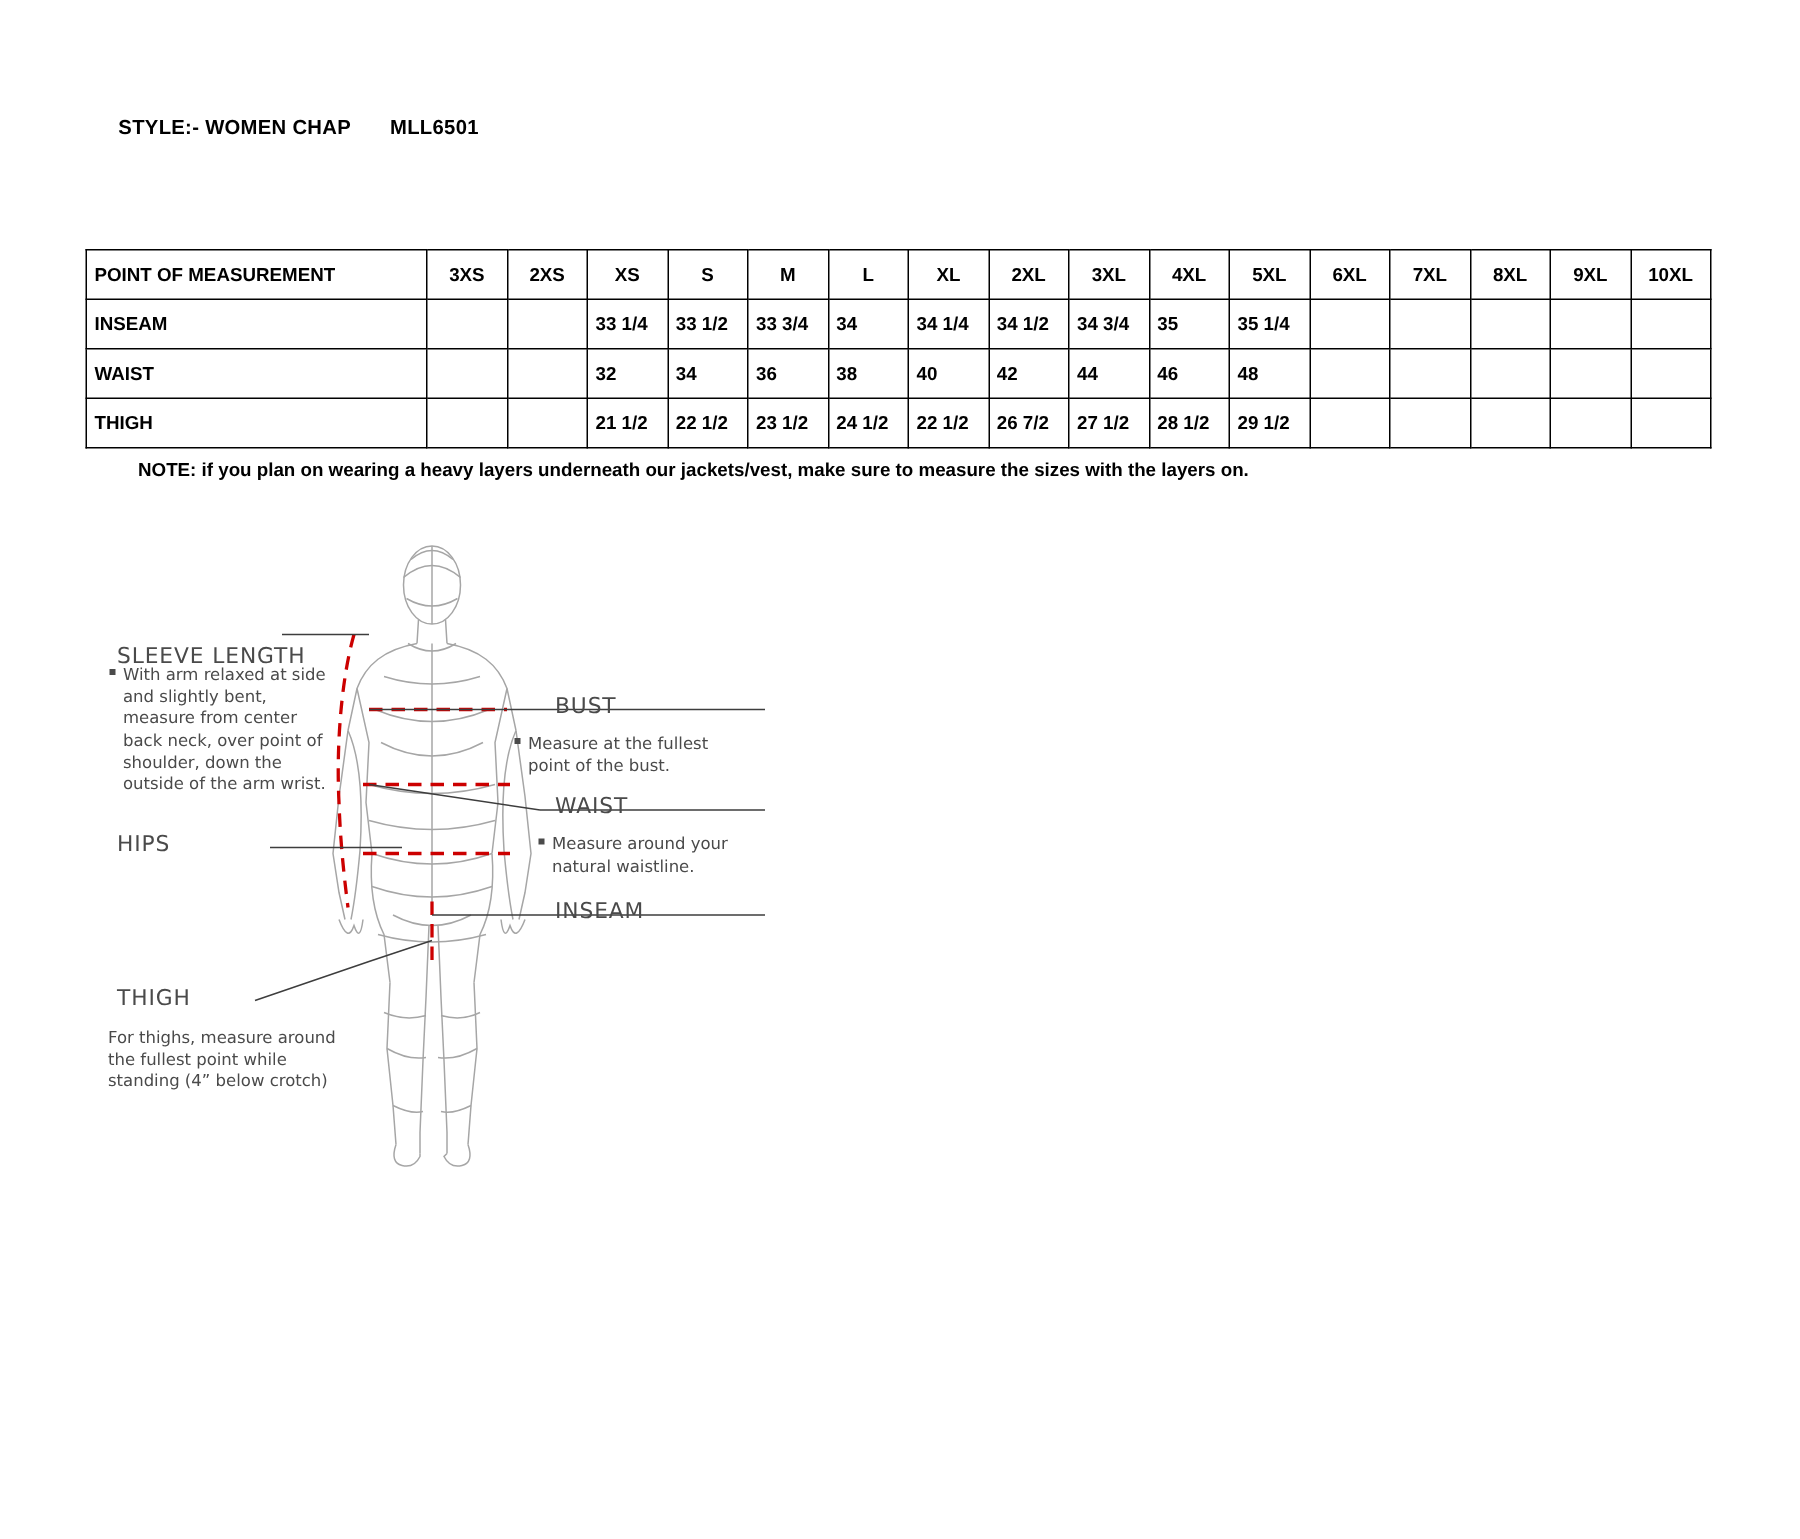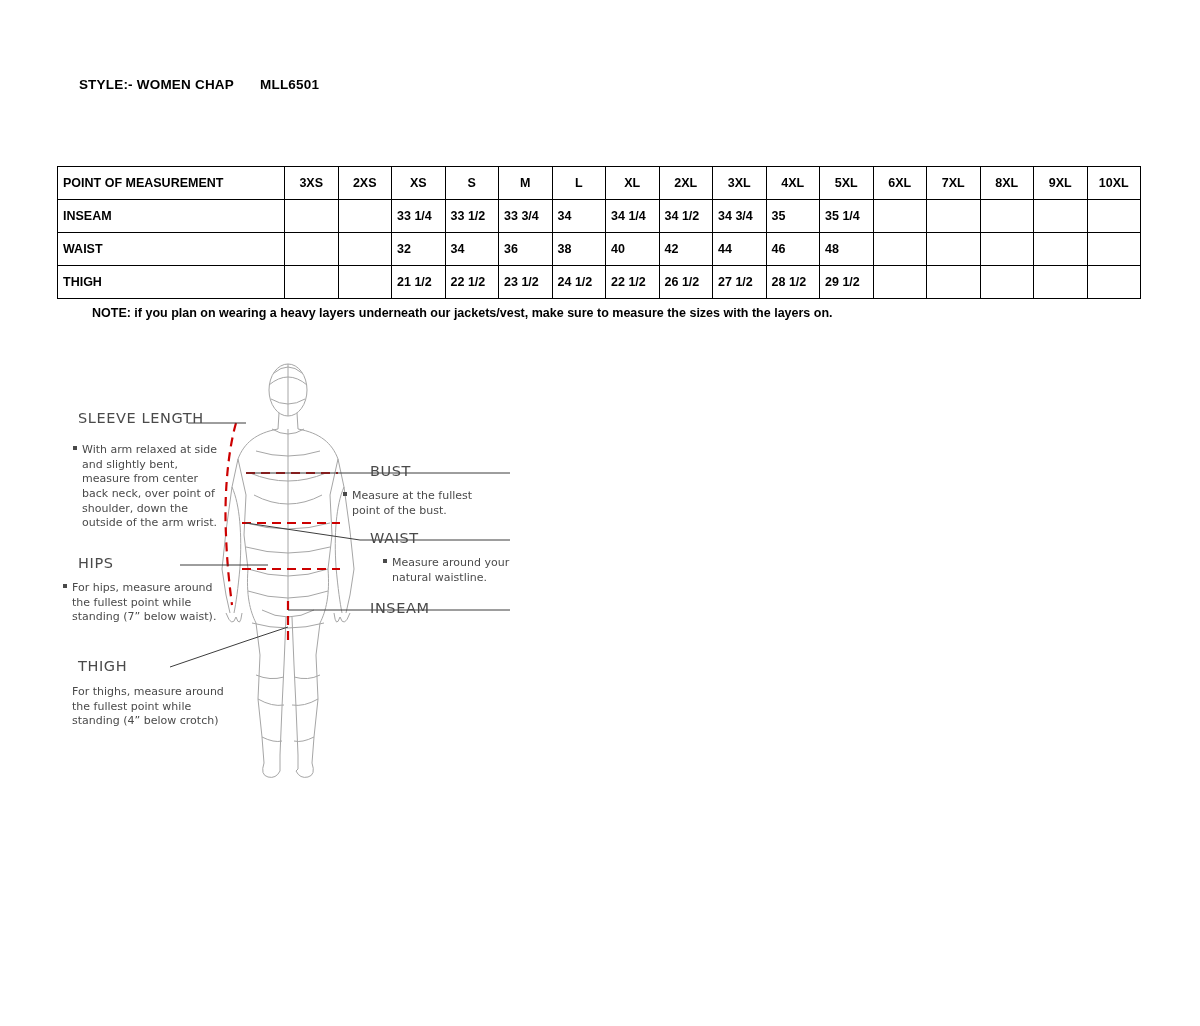--- a/index.html
+++ b/index.html
@@ -100,31 +100,31 @@
   }
   .callout-body .bullet {
     position: absolute;
     left: -9px;
     top: 3px;
     width: 4px;
     height: 4px;
     background: #4a4a4a;
   }
 
-  .c-sleeve-title { left: 28px;  top: 55px;  }
+  .c-sleeve-title { left: 28px;  top: 75px;  }
   .c-sleeve-body  { left: 32px;  top: 88px;  width: 140px; }
   .c-hips-title   { left: 28px;  top: 200px; }
   .c-hips-body    { left: 22px;  top: 226px; width: 150px; }
   .c-thigh-title  { left: 28px;  top: 303px; }
   .c-thigh-body   { left: 22px;  top: 330px; width: 160px; }
 
   .c-bust-title   { left: 320px; top: 108px; text-align: center; }
   .c-bust-body    { left: 302px; top: 134px; width: 150px; }
   .c-waist-title  { left: 320px; top: 175px; }
-  .c-waist-body   { left: 318px; top: 201px; width: 155px; margin-left: 24px; }
+  .c-waist-body   { left: 318px; top: 201px; width: 155px; }
   .c-inseam-title { left: 320px; top: 245px; }
   .c-inseam-body  { left: 318px; top: 272px; width: 160px; }
 
   svg.fig {
     position: absolute;
     left: 0;
     top: 0;
     width: 560px;
     height: 460px;
   }
@@ -199,21 +199,21 @@
     </tr>
     <tr>
       <td class="col-pom">THIGH</td>
       <td class="size-col val"></td>
       <td class="size-col val"></td>
       <td class="size-col val">21 1/2</td>
       <td class="size-col val">22 1/2</td>
       <td class="size-col val">23 1/2</td>
       <td class="size-col val">24 1/2</td>
       <td class="size-col val">22 1/2</td>
-      <td class="size-col val">26 1/2</td>
+      <td class="size-col val">26 7/2</td>
       <td class="size-col val">27 1/2</td>
       <td class="size-col val">28 1/2</td>
       <td class="size-col val">29 1/2</td>
       <td class="size-col val"></td>
       <td class="size-col val"></td>
       <td class="size-col val"></td>
       <td class="size-col val"></td>
       <td class="size-col val"></td>
     </tr>
   </tbody>
@@ -307,24 +307,20 @@
     </g>
   </svg>
 
   <div class="callout-title c-sleeve-title">SLEEVE LENGTH</div>
   <div class="callout-body c-sleeve-body">
     <span class="bullet"></span>
     <span>With arm relaxed at side and slightly bent, measure from center back neck, over point of shoulder, down the outside of the arm wrist.</span>
   </div>
 
   <div class="callout-title c-hips-title">HIPS</div>
-  <div class="callout-body c-hips-body">
-    <span class="bullet"></span>
-    <span>For hips, measure around the fullest point while standing (7” below waist).</span>
-  </div>
 
   <div class="callout-title c-thigh-title">THIGH</div>
   <div class="callout-body c-thigh-body">
     <span>For thighs, measure around the fullest point while standing (4” below crotch)</span>
   </div>
 
   <div class="callout-title c-bust-title">BUST</div>
   <div class="callout-body c-bust-body">
     <span class="bullet"></span>
     <span>Measure at the fullest point of the bust.</span>

